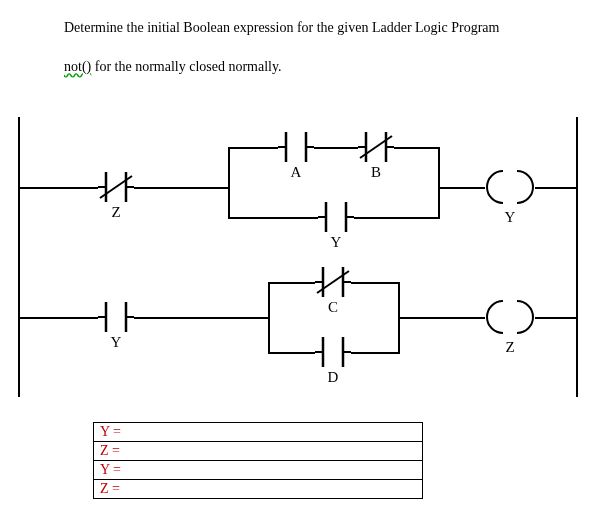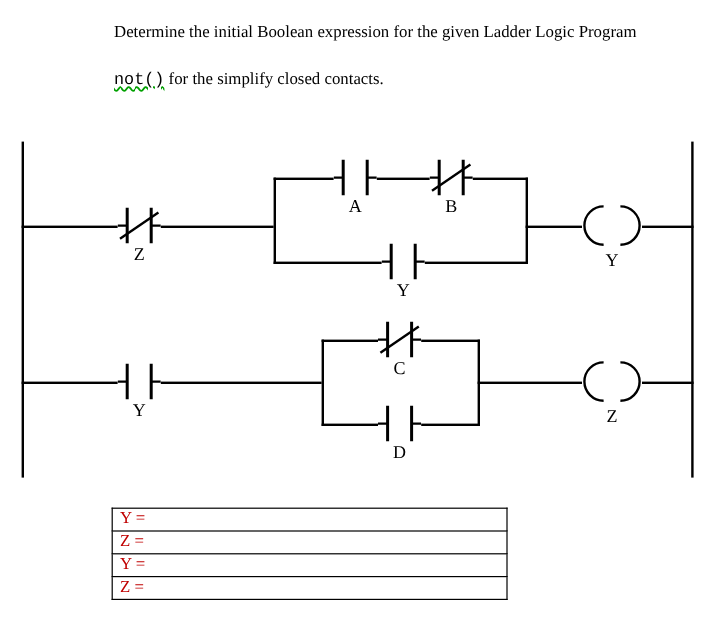--- a/index.html
+++ b/index.html
@@ -6,27 +6,26 @@
     body {
       font-family: Georgia, 'Times New Roman', serif;
       font-size: 14px;
       background: #fff;
       width: 602px;
       height: 525px;
       position: relative;
       padding: 18px 18px 0 18px;
     }
     .problem-text {
-      margin-left: 77px;
+      margin-left: 46px;
       margin-right: 20px;
       line-height: 1.4;
     }
     .underline-green {
       text-decoration: underline wavy #00a000;
-      font-family: Liberation Mono, monospace;
     }
     .diagram-area {
       position: relative;
       margin-top: 40px;
       width: 560px;
       height: 280px;
     }
     .rail {
       position: absolute;
       border-left: 2px solid #000;
@@ -80,21 +79,21 @@
       font-size: 14px;
       height: 18px;
     }
   </style>
 </head>
 <body>
 
 <div class="problem-text">
   <span>Determine the initial Boolean expression for the given Ladder Logic Program</span><br>
   <br>
-  <span class="underline-green">not()</span><span> for the simplify closed contacts.</span>
+  <span class="underline-green">not()</span><span> for the normally closed normally.</span>
 </div>
 
 <div class="diagram-area">
   <div class="rail"></div>
 
   <div class="wire wire-h" style="left:0; top:70px; width:80px;"></div>
   <div class="wire wire-h" style="left:116px; top:70px; width:94px;"></div>
 
   <div class="wire wire-v" style="left:210px; top:30px; height:72px;"></div>
   <div class="wire wire-v" style="left:420px; top:30px; height:72px;"></div>

